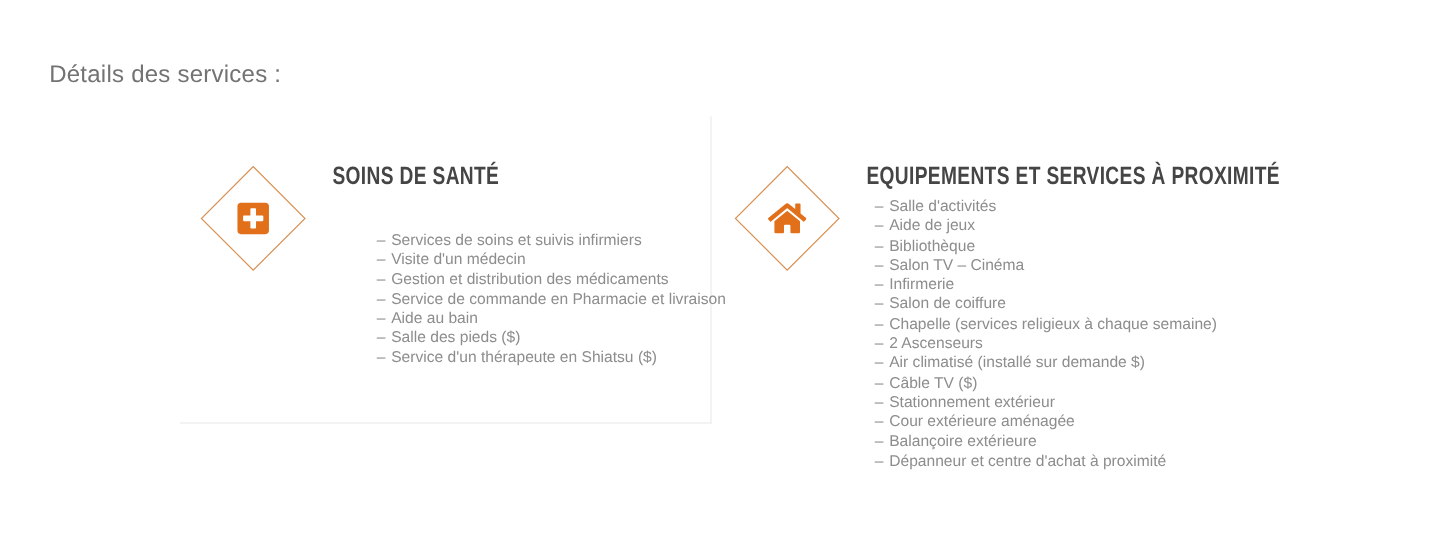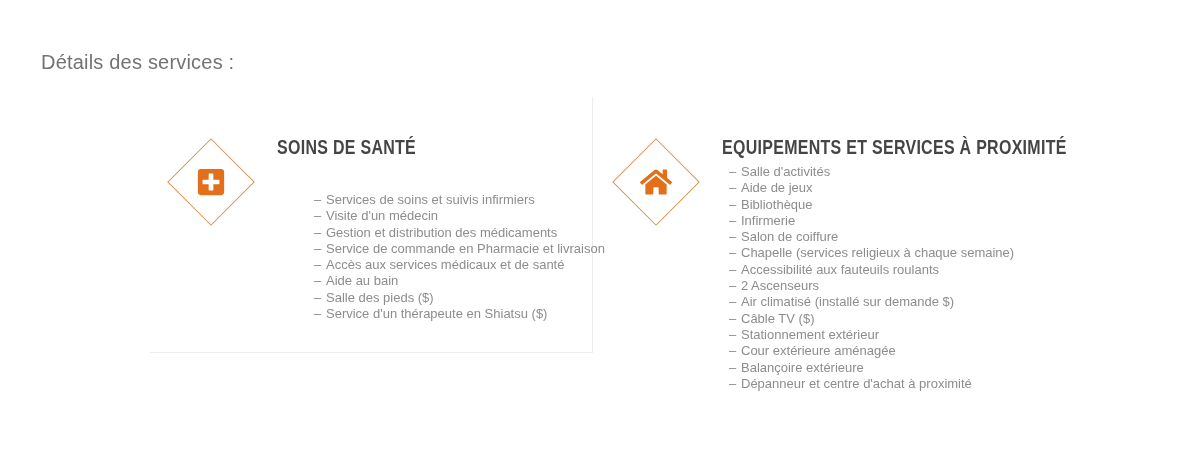--- a/index.html
+++ b/index.html
@@ -89,44 +89,43 @@
   </span>
 </div>
 
 <h3 class="section-title title-left">SOINS DE SANTÉ</h3>
 
 <ul class="service-list list-left">
     <li>Services de soins et suivis infirmiers</li>
     <li>Visite d'un médecin</li>
     <li>Gestion et distribution des médicaments</li>
     <li>Service de commande en Pharmacie et livraison</li>
-    <li>Accès aux services médicaux et de santé</li>
     <li>Aide au bain</li>
     <li>Salle des pieds ($)</li>
     <li>Service d'un thérapeute en Shiatsu ($)</li>
   </ul>
 
 <div class="diamond diamond-right">
   <span class="diamond-inner">
     <svg width="32" height="32" viewBox="0 0 576 512" class="icon-orange" aria-hidden="true">
       <path d="M280.37 148.26L96 300.11V464a16 16 0 0 0 16 16l112.06-.29a16 16 0 0 0 15.92-16V368a16 16 0 0 1 16-16h64a16 16 0 0 1 16 16v95.64a16 16 0 0 0 16 16.05L464 480a16 16 0 0 0 16-16V300L295.67 148.26a12.19 12.19 0 0 0-15.3 0zM571.6 251.47L488 182.56V44.05a12 12 0 0 0-12-12h-56a12 12 0 0 0-12 12v72.61L318.47 43a48 48 0 0 0-61 0L4.34 251.47a12 12 0 0 0-1.6 16.9l25.5 31A12 12 0 0 0 45.15 301l235.22-193.74a12.19 12.19 0 0 1 15.3 0L530.9 301a12 12 0 0 0 16.9-1.6l25.5-31a12 12 0 0 0-1.7-16.93z"></path>
     </svg>
   </span>
 </div>
 
 <h3 class="section-title title-right">EQUIPEMENTS ET SERVICES À PROXIMITÉ</h3>
 
 <ul class="service-list list-right">
     <li>Salle d'activités</li>
     <li>Aide de jeux</li>
     <li>Bibliothèque</li>
+    <li>Salon TV – Cinéma</li>
     <li>Infirmerie</li>
     <li>Salon de coiffure</li>
     <li>Chapelle (services religieux à chaque semaine)</li>
-    <li>Accessibilité aux fauteuils roulants</li>
     <li>2 Ascenseurs</li>
     <li>Air climatisé (installé sur demande $)</li>
     <li>Câble TV ($)</li>
     <li>Stationnement extérieur</li>
     <li>Cour extérieure aménagée</li>
     <li>Balançoire extérieure</li>
     <li>Dépanneur et centre d'achat à proximité</li>
   </ul>
 
 </body></html>

